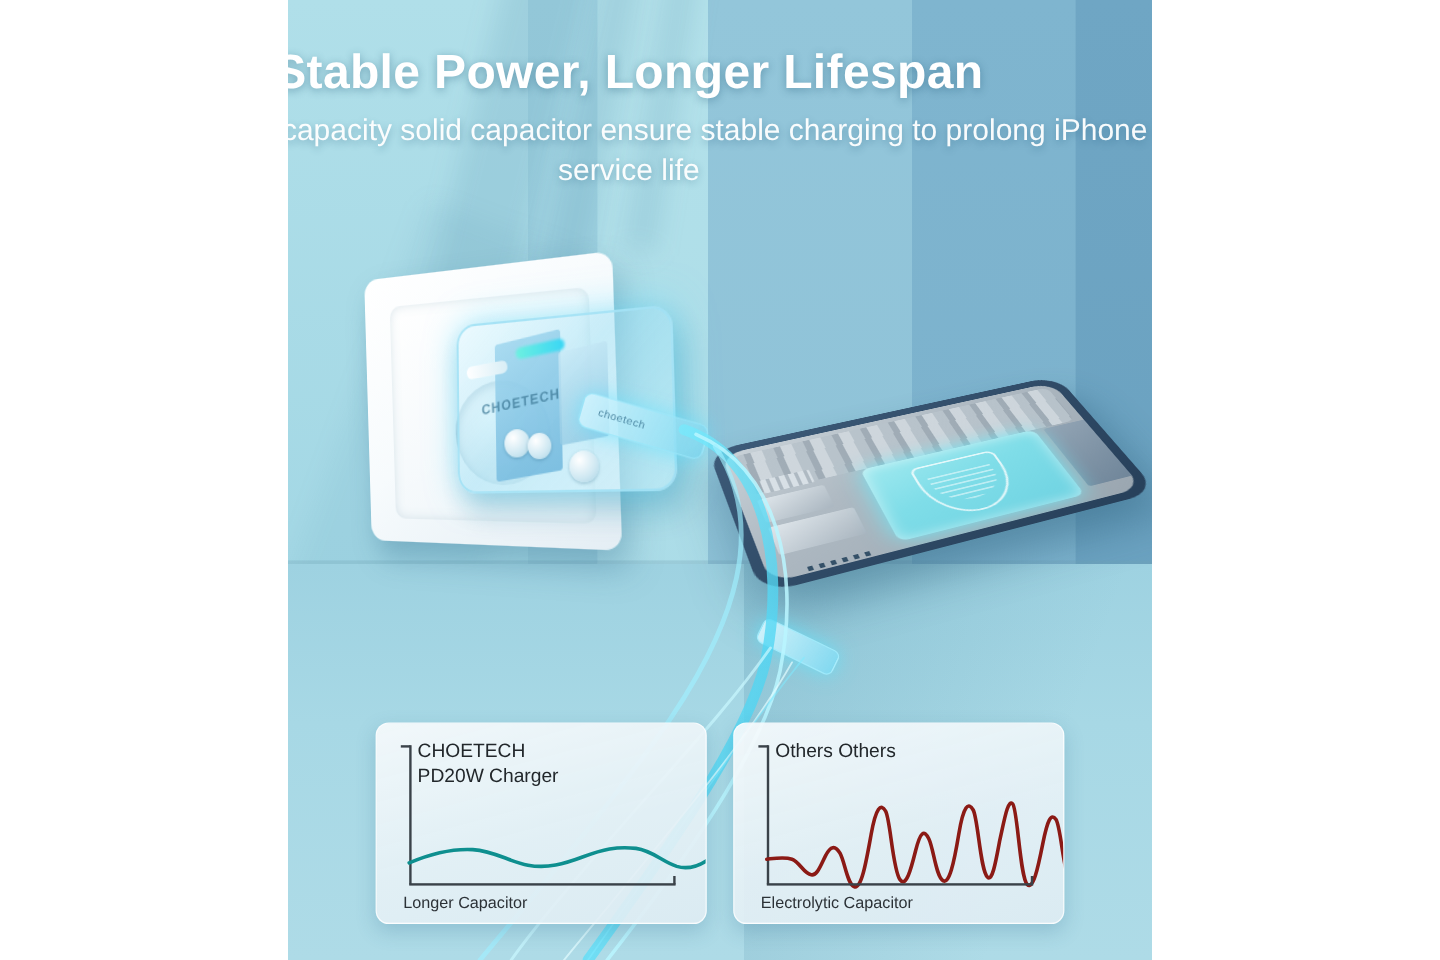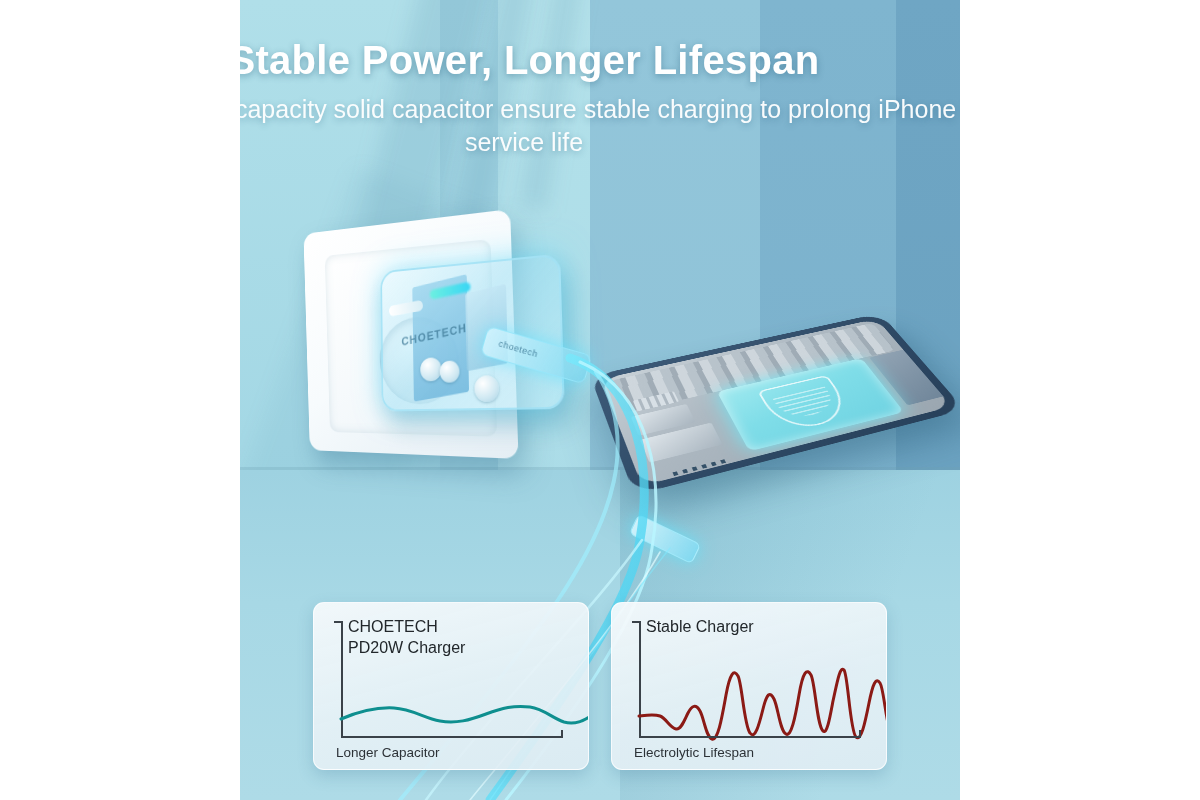--- a/index.html
+++ b/index.html
@@ -369,27 +369,27 @@
         <path id="wave-0" fill="none" stroke="#0e8f8f" stroke-width="3" stroke-linecap="round" d="M 5 98 C 24 90, 40 86, 58 87 C 76 88, 88 97, 104 100 C 120 103, 134 99, 150 93 C 166 87, 178 84, 194 86 C 208 88, 216 97, 228 101 C 238 104, 248 100, 256 94"></path>
       </svg>
       <div class="axis-x"></div>
       <div class="axis-x-tick"></div>
       <div class="card-foot">Longer Capacitor</div>
     </div>
 
     <div class="card">
       <div class="axis-y"></div>
       <div class="axis-y-tick"></div>
-      <div class="card-title">Stable Charger</div>
+      <div class="card-title">Others Others</div>
       <svg class="wave" width="296" height="120">
         <path id="wave-1" fill="none" stroke="#8b1a15" stroke-width="3" stroke-linecap="round" d="M 5 95 C 14 94, 20 93, 26 95 C 32 97, 36 107, 42 108 C 47 109, 50 100, 54 92 C 58 84, 62 83, 66 90 C 70 97, 72 116, 78 118 C 84 120, 88 96, 92 74 C 96 52, 100 48, 104 55 C 108 62, 110 104, 116 112 C 121 119, 125 104, 129 88 C 133 72, 136 70, 140 78 C 144 86, 146 110, 152 113 C 157 116, 161 98, 165 74 C 169 50, 173 47, 177 54 C 181 61, 183 105, 189 110 C 193 114, 196 96, 199 80 C 203 62, 206 44, 210 49 C 214 54, 216 110, 222 116 C 227 121, 231 102, 235 82 C 239 62, 242 56, 246 62 C 250 68, 252 104, 257 112 C 261 118, 266 110, 272 98 C 277 88, 282 88, 287 92"></path>
       </svg>
       <div class="axis-x"></div>
       <div class="axis-x-tick"></div>
-      <div class="card-foot">Electrolytic Lifespan</div>
+      <div class="card-foot">Electrolytic Capacitor</div>
     </div>
 
   </div>
 
   <div class="bar bar-left"></div>
   <div class="bar bar-right"></div>
 
 </div>
 
 </body></html>

